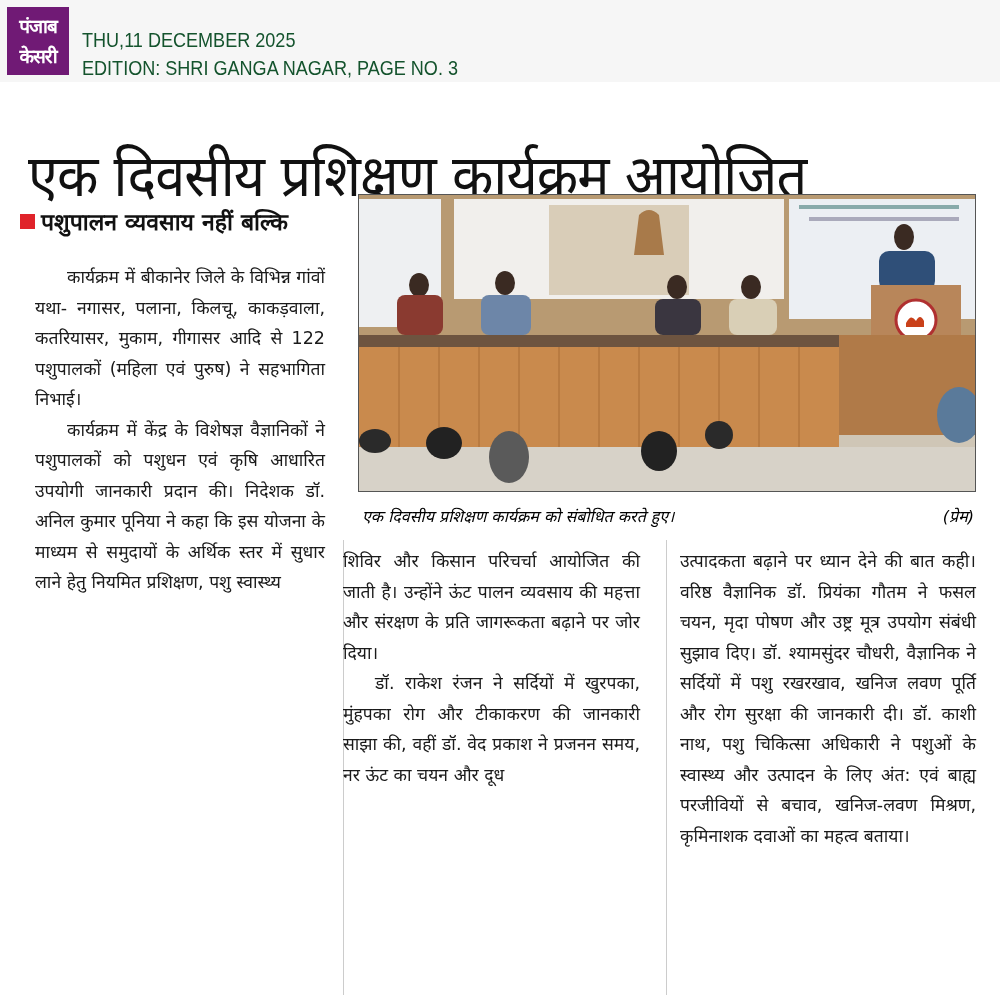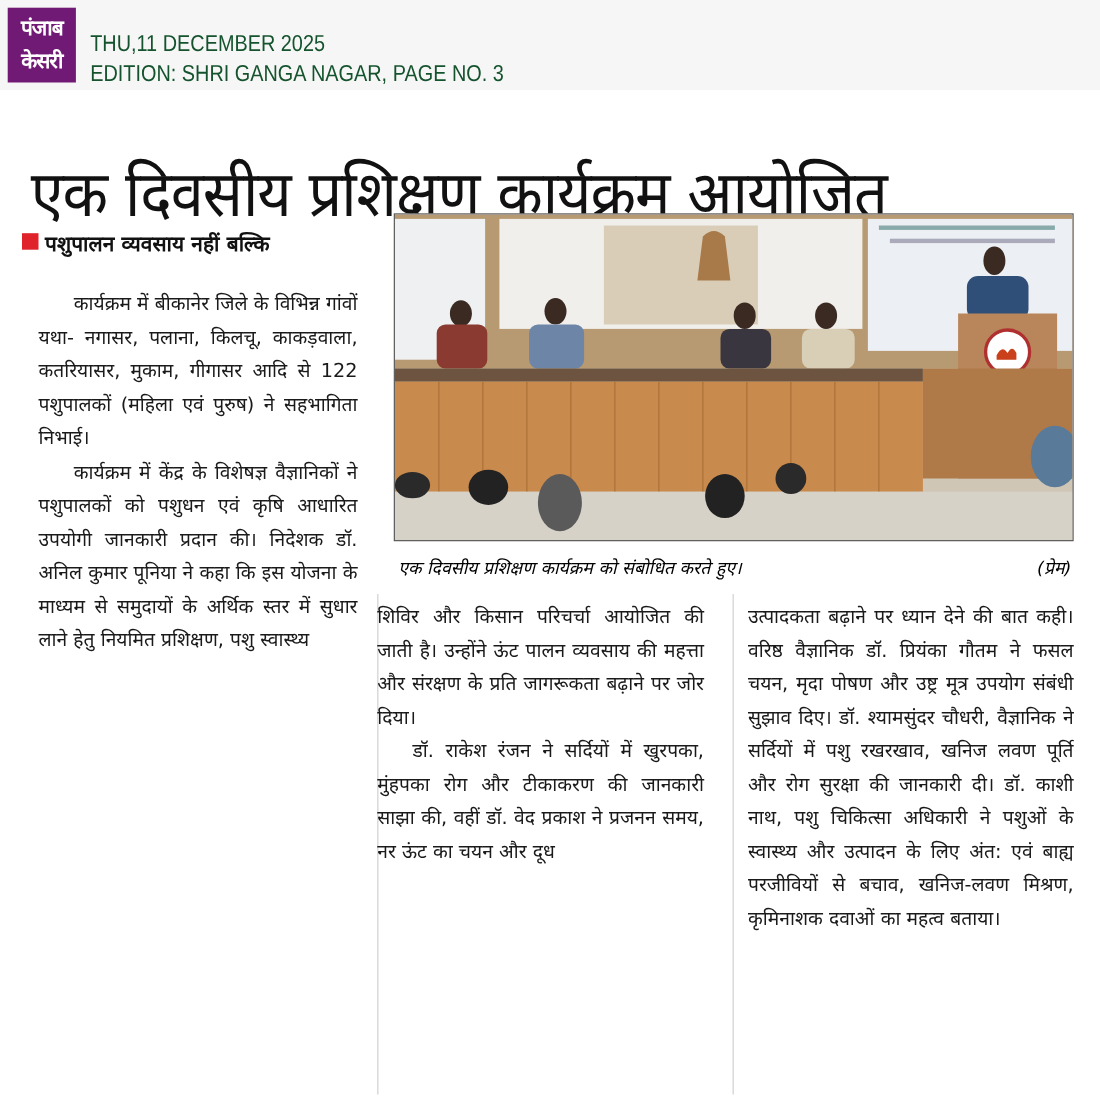--- a/index.html
+++ b/index.html
@@ -3,21 +3,21 @@
 <meta charset="utf-8">
 <style>
   html, body { margin:0; padding:0; }
   body { width:1000px; height:1000px; background:#fafafa; overflow:hidden; position:relative; font-family:"DejaVu Sans", sans-serif; color:#1a1a1a; }
   .masthead { position:absolute; left:0; top:0; width:1000px; height:82px; background:#f6f6f6; }
   .logo { position:absolute; left:7px; top:7px; width:62px; height:68px; background:#701a75; color:#fff; display:flex; flex-direction:column; align-items:center; justify-content:center; font-weight:bold; font-size:19px; line-height:30px; letter-spacing:-1px; }
   .meta { position:absolute; left:82px; top:12px; font-family:"Liberation Sans", sans-serif; font-size:21px; line-height:28px; color:#14532d;margin-top:14px; }
   .meta div { white-space:nowrap; transform:scaleX(0.86); transform-origin:left; }
   .page { position:absolute; left:0; top:82px; width:1000px; height:918px; background:#fff; }
   .headline { position:absolute; left:28px; top:92px; width:950px; height:90px; font-size:58px; line-height:90px; font-weight:normal; white-space:nowrap; color:#111; transform:scaleX(0.93); transform-origin:left; letter-spacing:-1px; }
-  .subhead { position:absolute; left:20px; top:203px; width:320px; font-size:19px; line-height:38px; font-weight:bold; color:#111; }
+  .subhead { position:absolute; left:20px; top:203px; width:320px; font-size:23px; line-height:38px; font-weight:bold; color:#111; }
   .subhead .bullet { display:inline-block; width:15px; height:15px; background:#e0232a; margin-right:6px; vertical-align:1px; }
   .subhead .line2 { padding-left:38px; }
   .col { position:absolute; font-size:17.5px; line-height:30.5px; text-align:justify; color:#1a1a1a; }
   .col p { margin:0; }
   .col p.indent { text-indent:32px; }
   .col1 { left:35px; top:262px; width:290px; }
   .col2 { left:343px; top:546px; width:297px; }
   .col3 { left:680px; top:546px; width:296px; }
   .photo { position:absolute; left:358px; top:194px; width:616px; height:296px; border:1px solid #555; overflow:hidden; background:#d8d2c8; }
   .caption { position:absolute; left:362px; top:505px; width:612px; font-size:16px; font-style:italic; color:#000000; display:flex; justify-content:space-between; }

